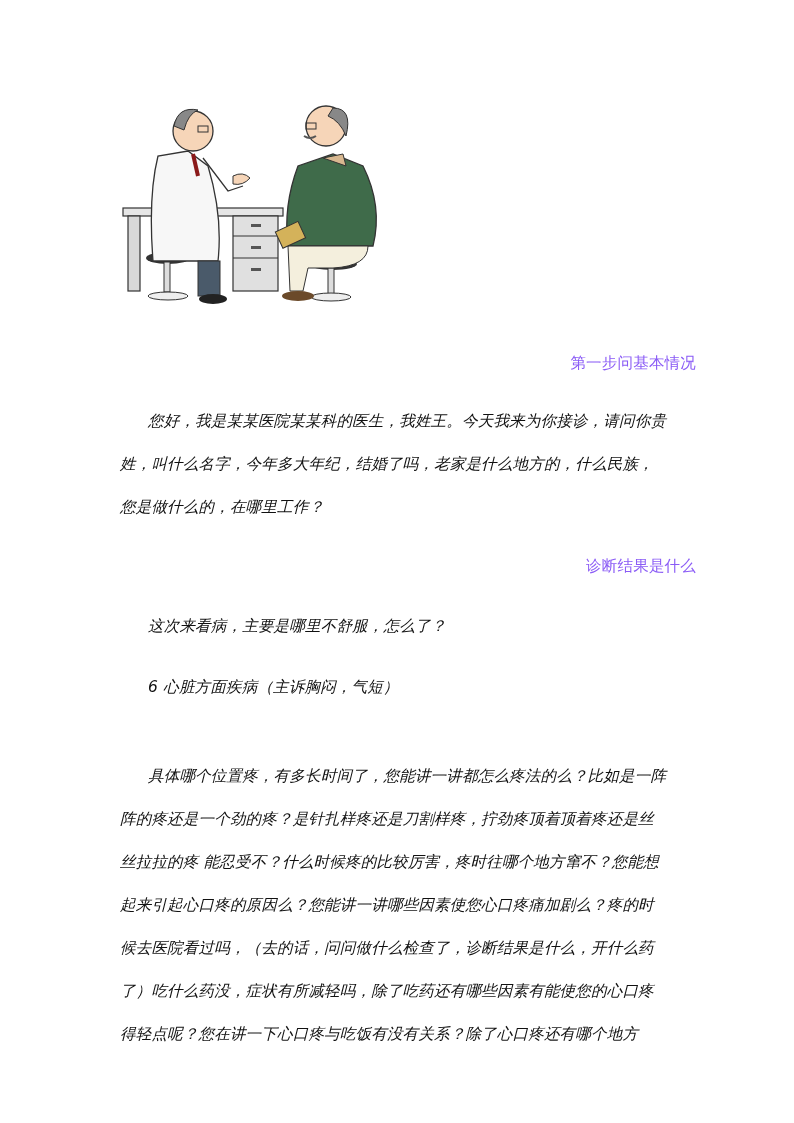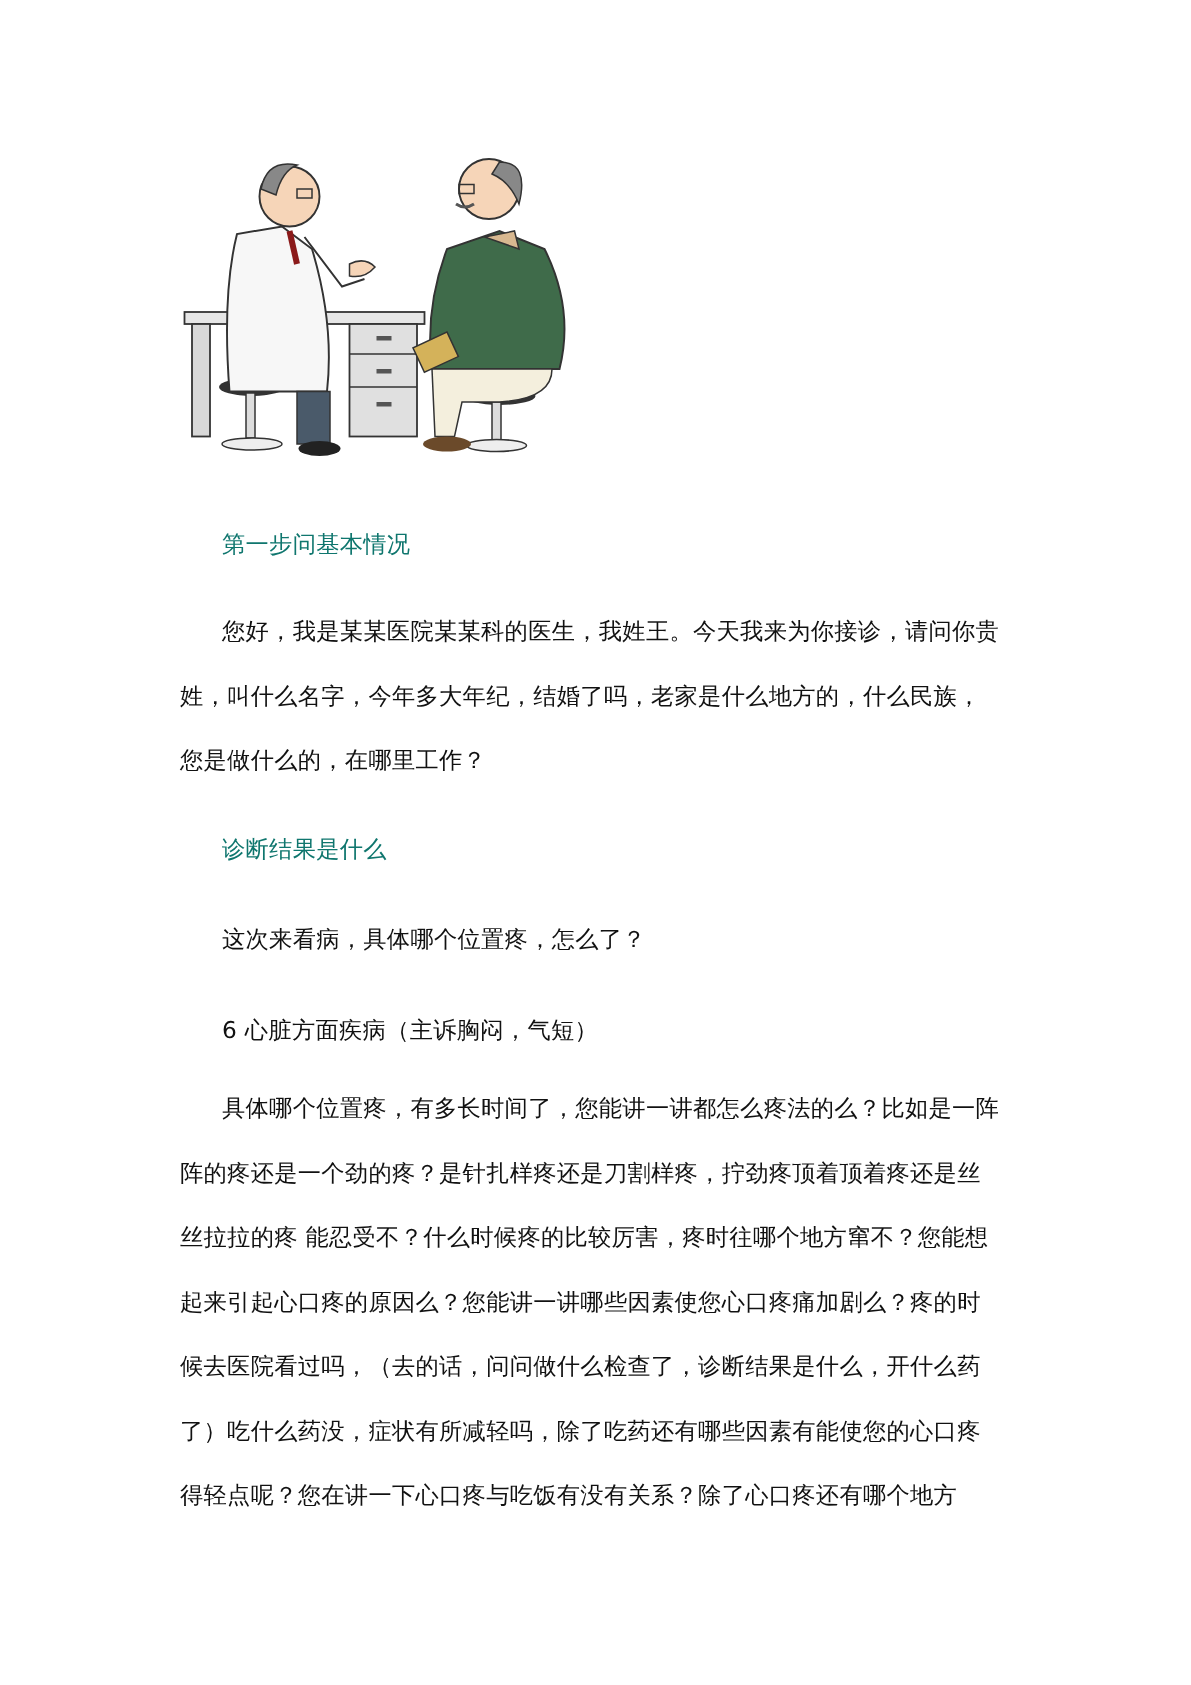--- a/index.html
+++ b/index.html
@@ -1,21 +1,21 @@
 <!DOCTYPE html>
 <html><head>
 <meta charset="utf-8">
 <style>
   html, body { margin: 0; padding: 0; background: #ffffff; }
   body { width: 794px; height: 1123px; position: relative; overflow: hidden;
          font-family: "DejaVu Sans", "Liberation Sans", sans-serif; color: #111; }
   .illustration { position: absolute; left: 118px; top: 96px; width: 270px; height: 215px; }
   .p { position: absolute; left: 120px; width: 548px; font-size: 15.5px; line-height: 43px; margin: 0; letter-spacing: 0.2px; }
-  .heading { color: #0f766e; left: 148px; }
-  .indent { text-indent: 28px; }
+  .heading { color: #8b5cf6; left: 148px; text-align: right; }
+  .indent { text-indent: 28px; font-style: italic; }
 </style>
 </head>
 <body>
 
 <svg class="illustration" viewBox="0 0 270 215" xmlns="http://www.w3.org/2000/svg">
 
   <rect x="5" y="112" width="160" height="8" fill="#e6e6e6" stroke="#333" stroke-width="1.2"></rect>
   <rect x="10" y="120" width="12" height="75" fill="#d8d8d8" stroke="#333" stroke-width="1.2"></rect>
   <rect x="115" y="120" width="45" height="75" fill="#e0e0e0" stroke="#333" stroke-width="1.2"></rect>
   <line x1="115" y1="140" x2="160" y2="140" stroke="#333"></line>
@@ -58,17 +58,17 @@
   <rect x="188" y="27" width="10" height="6" fill="none" stroke="#333"></rect>
   <path d="M186 40 Q192 44 198 40" fill="none" stroke="#555" stroke-width="2"></path>
 </svg>
 
 <p class="p heading" style="top:342px;">第一步问基本情况</p>
 
 <p class="p indent" style="top:400px;">您好，我是某某医院某某科的医生，我姓王。今天我来为你接诊，请问你贵姓，叫什么名字，今年多大年纪，结婚了吗，老家是什么地方的，什么民族，您是做什么的，在哪里工作？</p>
 
 <p class="p heading" style="top:545px;">诊断结果是什么</p>
 
-<p class="p indent" style="top:605px;">这次来看病，具体哪个位置疼，怎么了？</p>
+<p class="p indent" style="top:605px;">这次来看病，主要是哪里不舒服，怎么了？</p>
 
 <p class="p indent" style="top:666px;">6 心脏方面疾病（主诉胸闷，气短）</p>
 
-<p class="p indent" style="top:718px;">具体哪个位置疼，有多长时间了，您能讲一讲都怎么疼法的么？比如是一阵阵的疼还是一个劲的疼？是针扎样疼还是刀割样疼，拧劲疼顶着顶着疼还是丝丝拉拉的疼  能忍受不？什么时候疼的比较厉害，疼时往哪个地方窜不？您能想起来引起心口疼的原因么？您能讲一讲哪些因素使您心口疼痛加剧么？疼的时候去医院看过吗，（去的话，问问做什么检查了，诊断结果是什么，开什么药了）吃什么药没，症状有所减轻吗，除了吃药还有哪些因素有能使您的心口疼得轻点呢？您在讲一下心口疼与吃饭有没有关系？除了心口疼还有哪个地方</p>
+<p class="p indent" style="top:755px;">具体哪个位置疼，有多长时间了，您能讲一讲都怎么疼法的么？比如是一阵阵的疼还是一个劲的疼？是针扎样疼还是刀割样疼，拧劲疼顶着顶着疼还是丝丝拉拉的疼  能忍受不？什么时候疼的比较厉害，疼时往哪个地方窜不？您能想起来引起心口疼的原因么？您能讲一讲哪些因素使您心口疼痛加剧么？疼的时候去医院看过吗，（去的话，问问做什么检查了，诊断结果是什么，开什么药了）吃什么药没，症状有所减轻吗，除了吃药还有哪些因素有能使您的心口疼得轻点呢？您在讲一下心口疼与吃饭有没有关系？除了心口疼还有哪个地方</p>
 
 </body></html>

